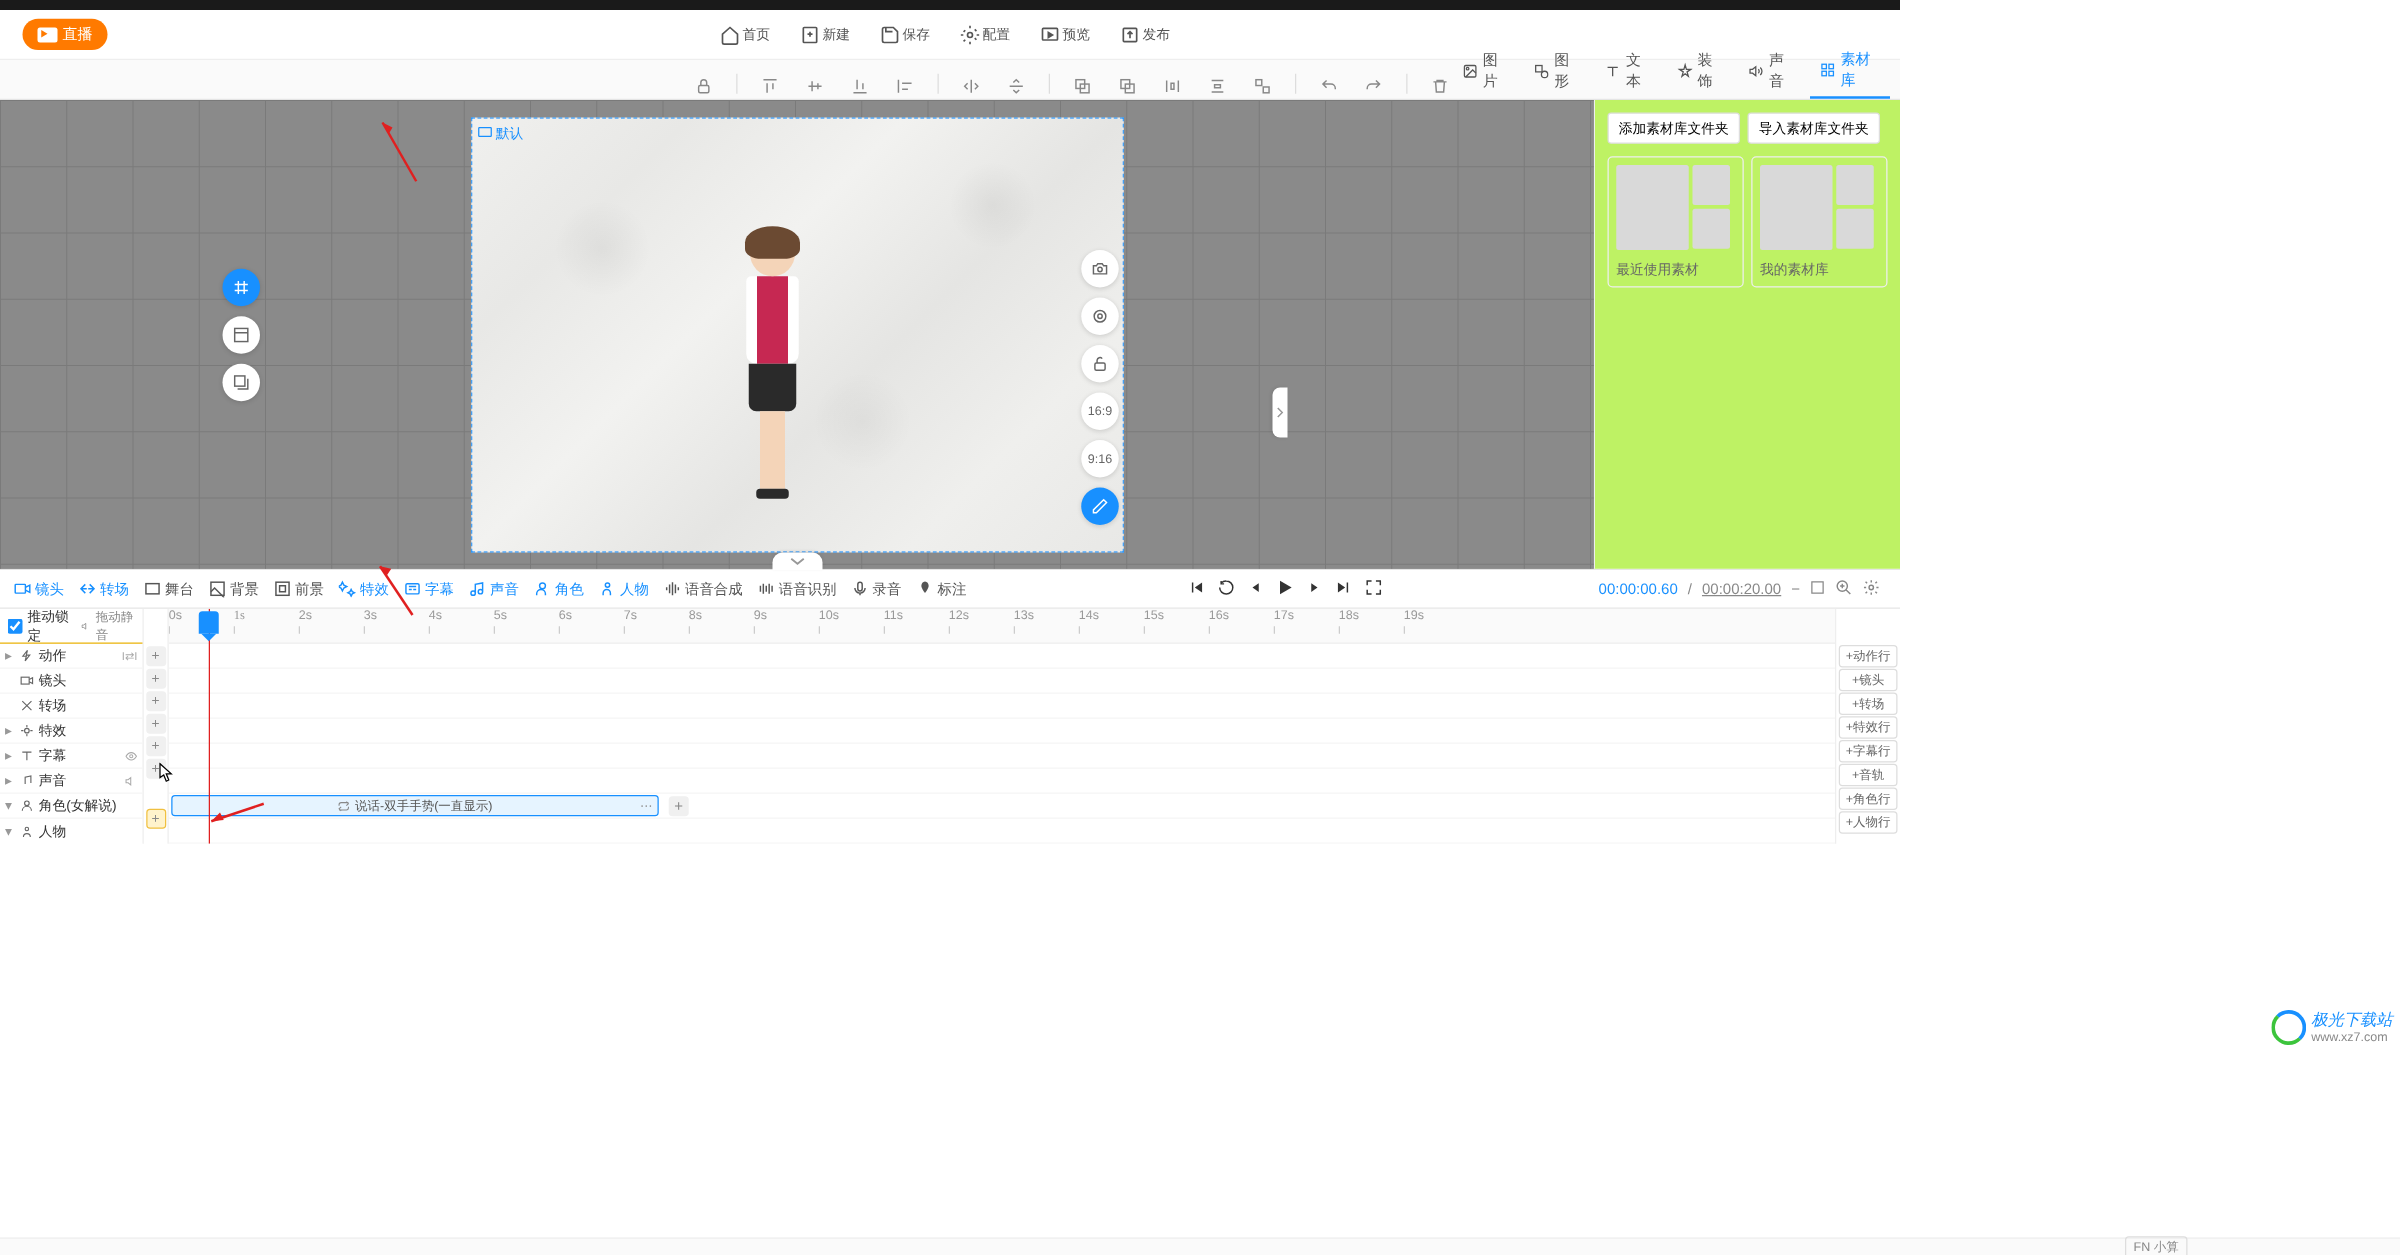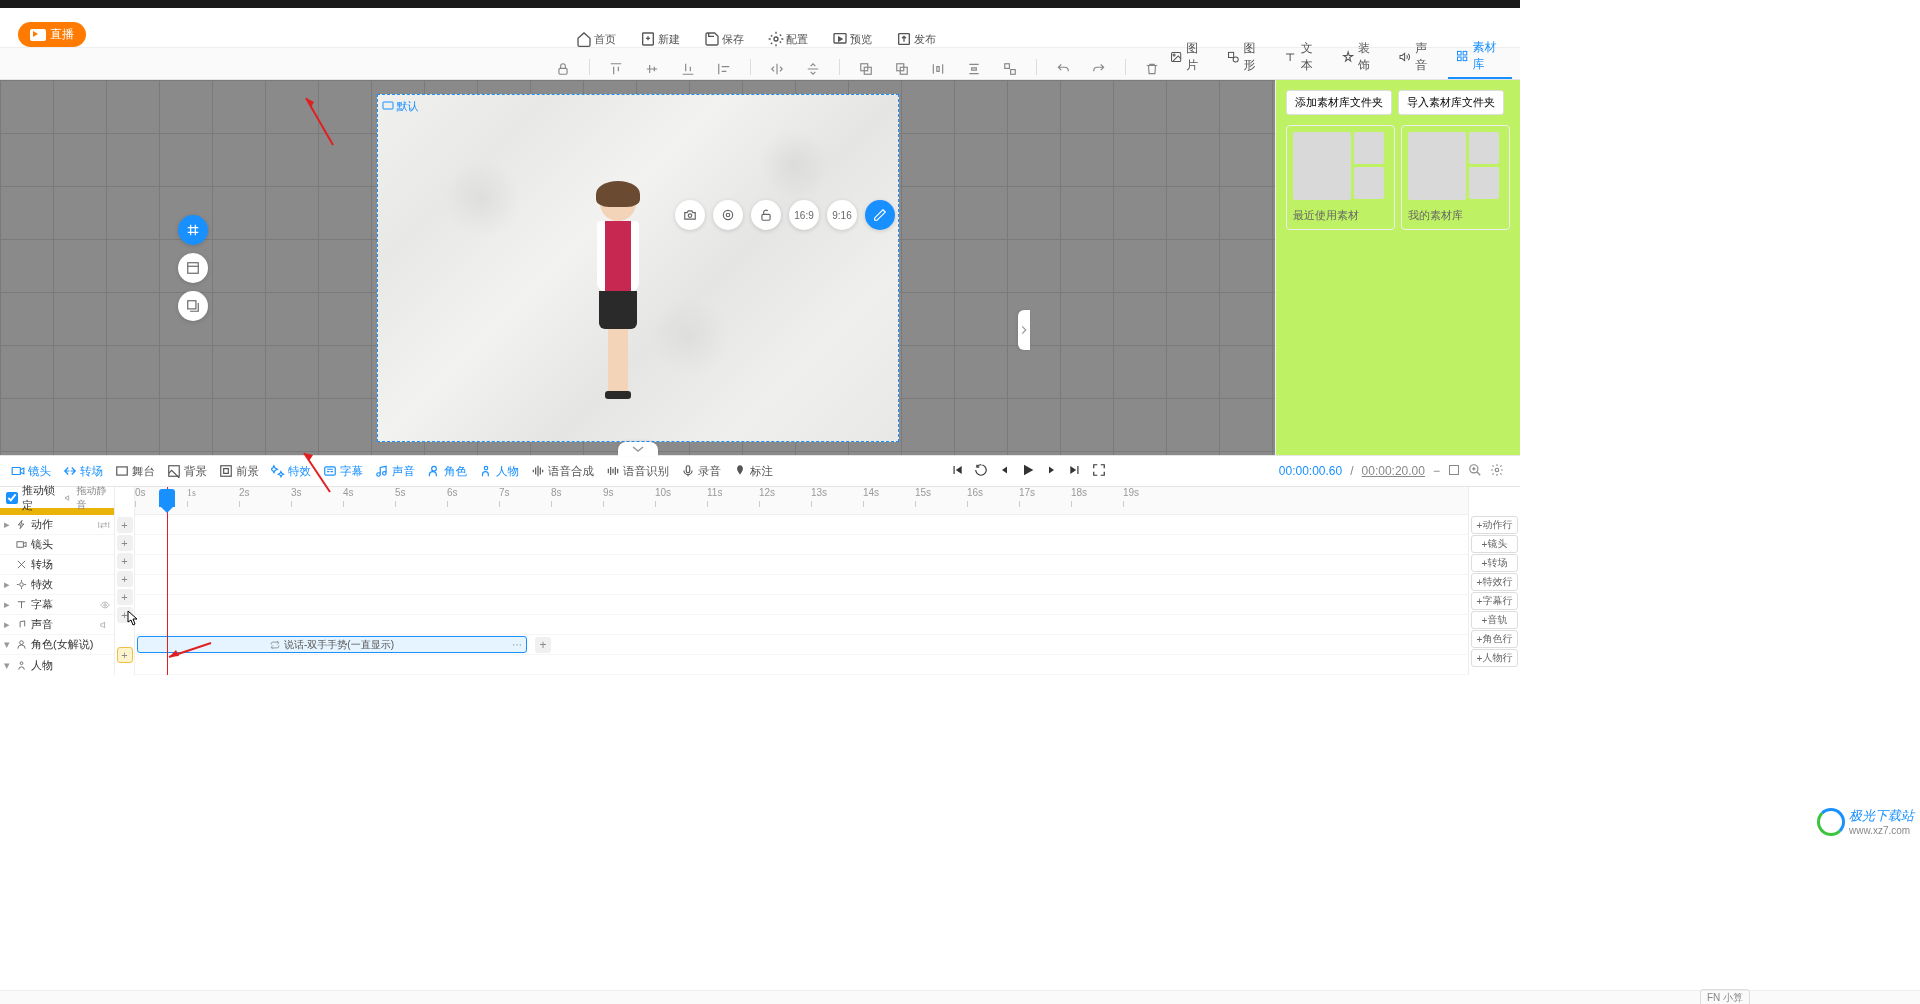--- a/index.html
+++ b/index.html
@@ -1,18 +1,18 @@
 <!DOCTYPE html>
 <html><head>
 <meta charset="utf-8">
 <style>
 * { margin: 0; padding: 0; box-sizing: border-box; font-family: "Microsoft YaHei", Arial, sans-serif; }
 body { width: 1520px; height: 795px; background: #fff; overflow: hidden; font-size: 12px; color: #333; }
 .top-black-bar { height: 8px; background: #1a1a1a; }
-.header { height: 40px; background: #fff; display: flex; align-items: flex-end; border-bottom: 1px solid #eee; }
+.header { height: 40px; background: #fff; display: flex; align-items: center; border-bottom: 1px solid #eee; }
 .live-btn { background: #ff7a00; color: #fff; padding: 4px 12px; border-radius: 14px; margin-left: 18px; display: inline-flex; align-items: center; gap: 4px; }
 .live-icon { width: 16px; height: 12px; background: #fff; border-radius: 2px; display: inline-block; position: relative; }
 .live-icon::after { content: ''; position: absolute; top: 2px; left: 3px; width: 0; height: 0; border-left: 5px solid #ff7a00; border-top: 3px solid transparent; border-bottom: 3px solid transparent; }
 .top-nav { margin-left: 490px; display: flex; gap: 24px; }
 .top-nav-item { display: flex; flex-direction: row; align-items: center; gap: 2px; cursor: pointer; }
 .top-nav-icon { width: 16px; height: 16px; }
 .top-nav-label { font-size: 11px; color: #555; }
 
 .secondary-toolbar { height: 32px; background: #fafafa; border-bottom: 1px solid #e5e5e5; display: flex; align-items: flex-end; padding: 0 8px; }
 .sec-left { margin-left: 545px; display: flex; gap: 16px; }
@@ -26,21 +26,21 @@
 .canvas-area { flex: 1; background: #888; position: relative; display: flex; align-items: center; justify-content: center; }
 
 .canvas-bg-grid { position: absolute; inset: 0; background-image: linear-gradient(#7a7a7a 1px, transparent 1px), linear-gradient(90deg, #7a7a7a 1px, transparent 1px); background-size: 53px 53px; background-color: #8a8a8a; }
 
 .canvas-frame { position: relative; width: 522px; height: 348px; border: 1.5px dashed #1890ff; background: #ececec; }
 .paper-texture { position: absolute; inset: 0; background: linear-gradient(135deg, #f0f0ee 0%, #e8e8e6 20%, #f2f2f0 40%, #e5e5e3 60%, #efefed 80%, #e8e8e6 100%); }
 .paper-texture::before { content: ''; position: absolute; inset: 0; background: radial-gradient(circle at 20% 30%, rgba(0,0,0,0.05) 0%, transparent 8%), radial-gradient(circle at 60% 70%, rgba(0,0,0,0.04) 0%, transparent 10%), radial-gradient(circle at 80% 20%, rgba(0,0,0,0.05) 0%, transparent 7%); }
 .default-label { position: absolute; top: 4px; left: 4px; display: flex; align-items: center; gap: 3px; color: #1890ff; font-size: 11px; }
 
 .canvas-left-tools { position: absolute; left: 178px; top: 50%; transform: translateY(-50%); display: flex; flex-direction: column; gap: 8px; }
-.canvas-right-tools { position: absolute; right: 380px; top: 120px; display: flex; flex-direction: row; gap: 8px; text-align: center; }
+.canvas-right-tools { position: absolute; right: 380px; top: 120px; display: flex; flex-direction: column; gap: 8px; text-align: center; }
 .circ-btn { width: 30px; height: 30px; border-radius: 50%; background: #fff; box-shadow: 0 1px 4px rgba(0,0,0,0.15); display: flex; align-items: center; justify-content: center; cursor: pointer; color: #666; font-size: 10px; }
 .circ-btn.blue { background: #1890ff; color: #fff; }
 
 .character { position: absolute; left: 210px; top: 90px; width: 60px; height: 210px; }
 .char-head { width: 36px; height: 36px; background: #f4d4b8; border-radius: 50%; margin: 0 auto; position: relative; }
 .char-hair { position: absolute; top: -4px; left: -4px; right: -4px; height: 26px; background: #6b4a32; border-radius: 50% 50% 30% 30%; }
 .char-body { width: 42px; height: 70px; background: linear-gradient(to right, #fff 0%, #fff 20%, #c62852 20%, #c62852 80%, #fff 80%); margin: 0 auto; border-radius: 4px 4px 8px 8px; }
 .char-skirt { width: 38px; height: 38px; background: #2a2a2a; margin: 0 auto; border-radius: 0 0 6px 6px; }
 .char-legs { width: 20px; height: 62px; background: #f4d4b8; margin: 0 auto; }
 .char-feet { width: 26px; height: 8px; background: #2a2a2a; margin: 0 auto; border-radius: 3px; }
@@ -64,21 +64,21 @@
 .tl-tab.blue { color: #1890ff; }
 .tl-tab.grey { color: #555; }
 .tl-playback { margin-left: 170px; display: flex; gap: 10px; align-items: center; }
 .play-icon { cursor: pointer; color: #333; }
 .tl-time { margin-left: auto; display: flex; align-items: center; gap: 8px; padding-right: 10px; }
 .time-blue { color: #1890ff; }
 .time-grey { color: #888; text-decoration: underline; }
 
 .timeline-body { display: flex; height: 188px; }
 .track-labels { width: 115px; border-right: 1px solid #eee; }
-.track-header { height: 28px; display: flex; align-items: center; padding: 0 6px; gap: 4px; font-size: 11px; border-bottom: 7px solid #eab308; }
+.track-header { height: 28px; display: flex; align-items: center; padding: 0 6px; gap: 4px; font-size: 11px; border-bottom: 1px solid #eab308; }
 .track-row { height: 20px; display: flex; align-items: center; padding: 0 4px; gap: 4px; font-size: 11px; }
 .track-row.with-border { border-bottom: 1px solid #f5f5f5; }
 .chk { width: 12px; height: 12px; accent-color: #1890ff; }
 .collapse-arrow { width: 8px; display: inline-block; color: #999; }
 
 .track-add-col { width: 20px; border-right: 1px solid #eee; padding-top: 28px; }
 .add-btn-small { width: 16px; height: 16px; border-radius: 3px; background: #f0f0f0; display: flex; align-items: center; justify-content: center; margin: 2px auto; cursor: pointer; color: #888; font-size: 11px; }
 .add-btn-small.highlight { background: #fff3cc; border: 1px solid #f0c040; }
 
 .timeline-tracks { flex: 1; position: relative; overflow: hidden; }

